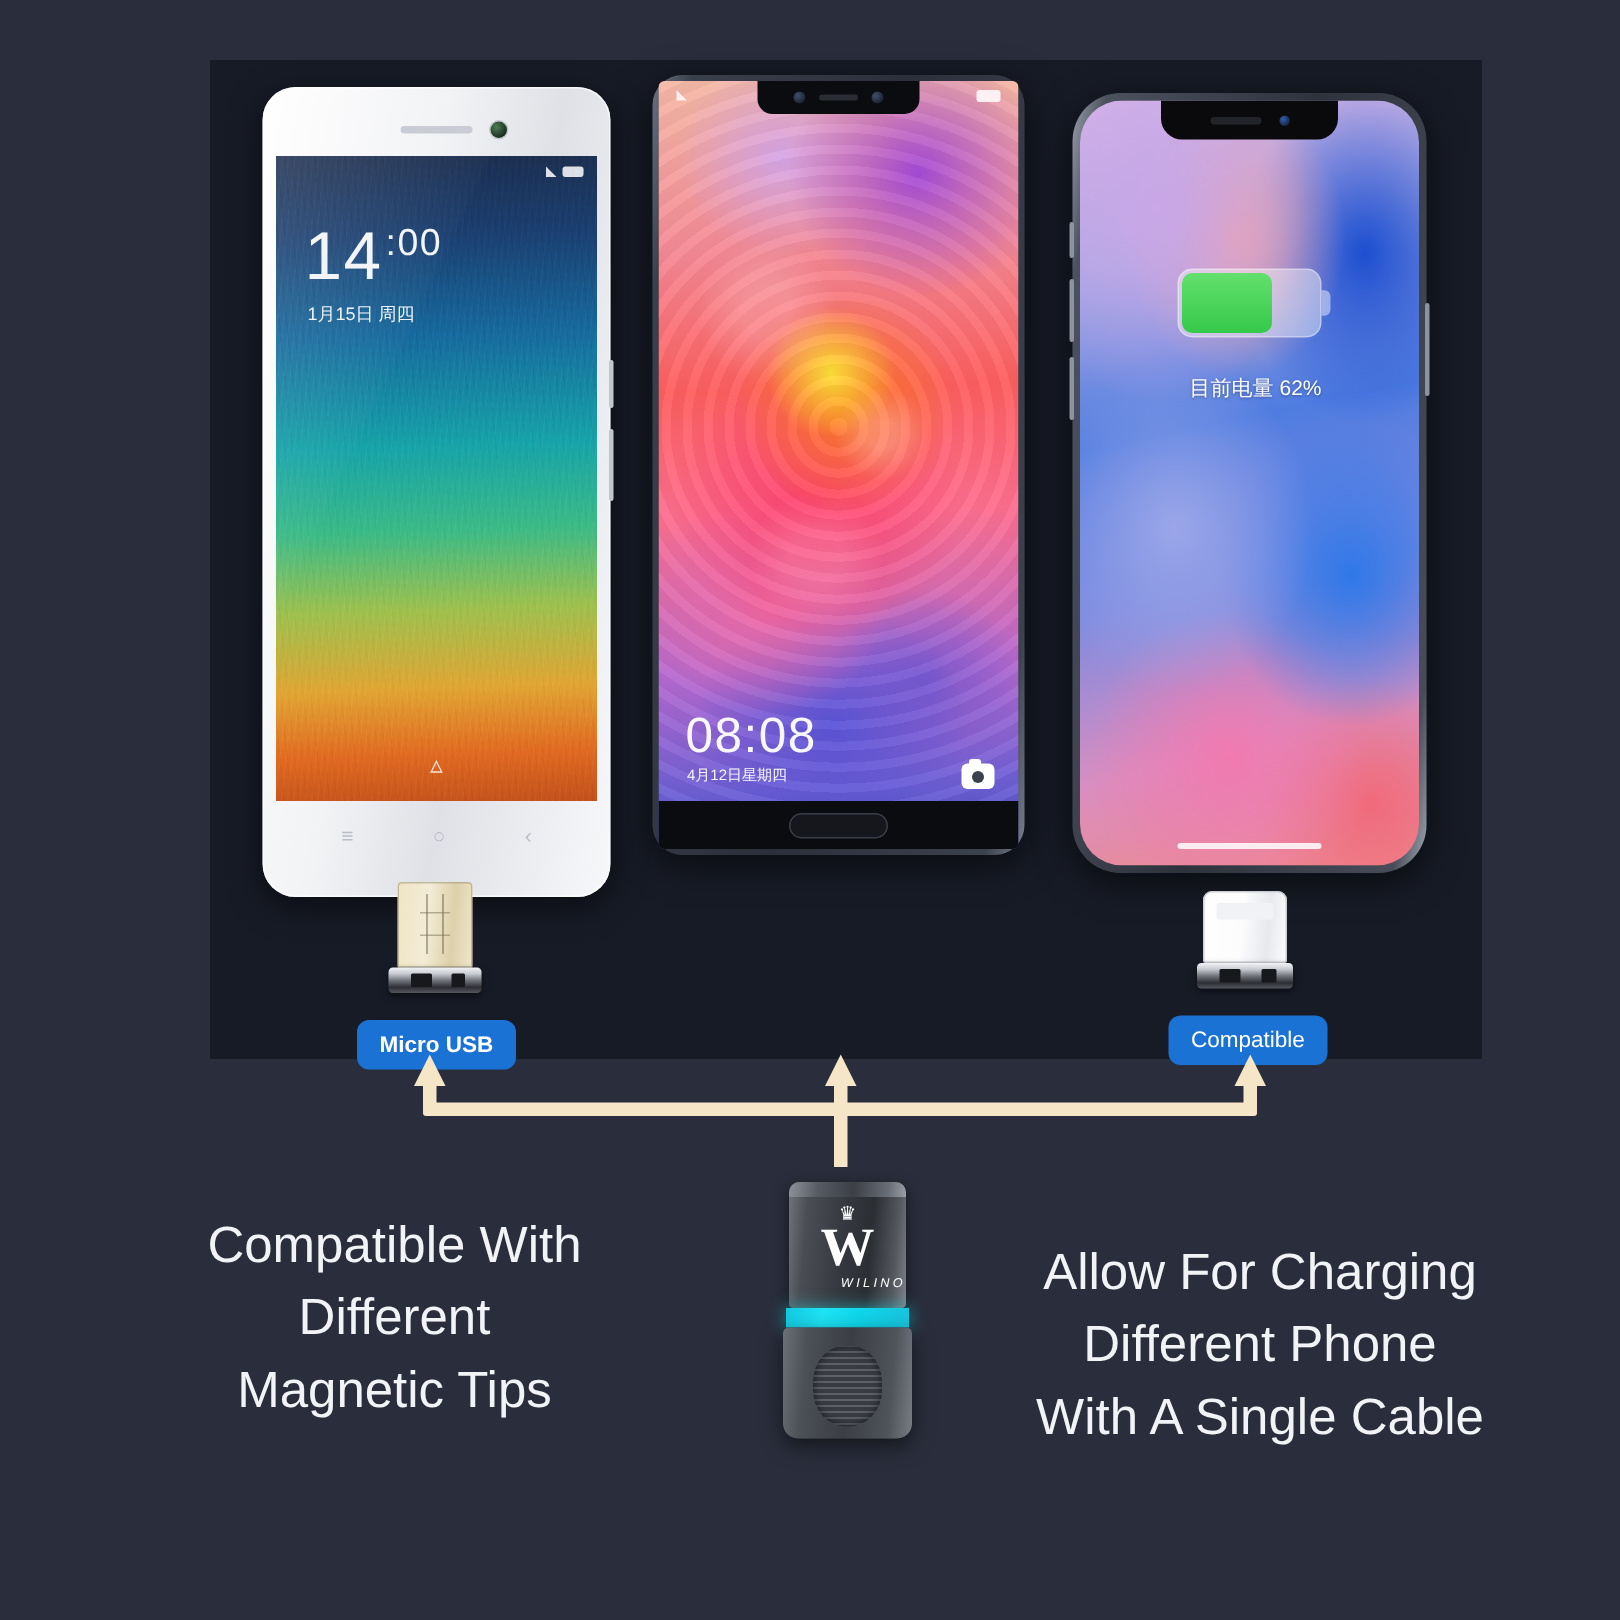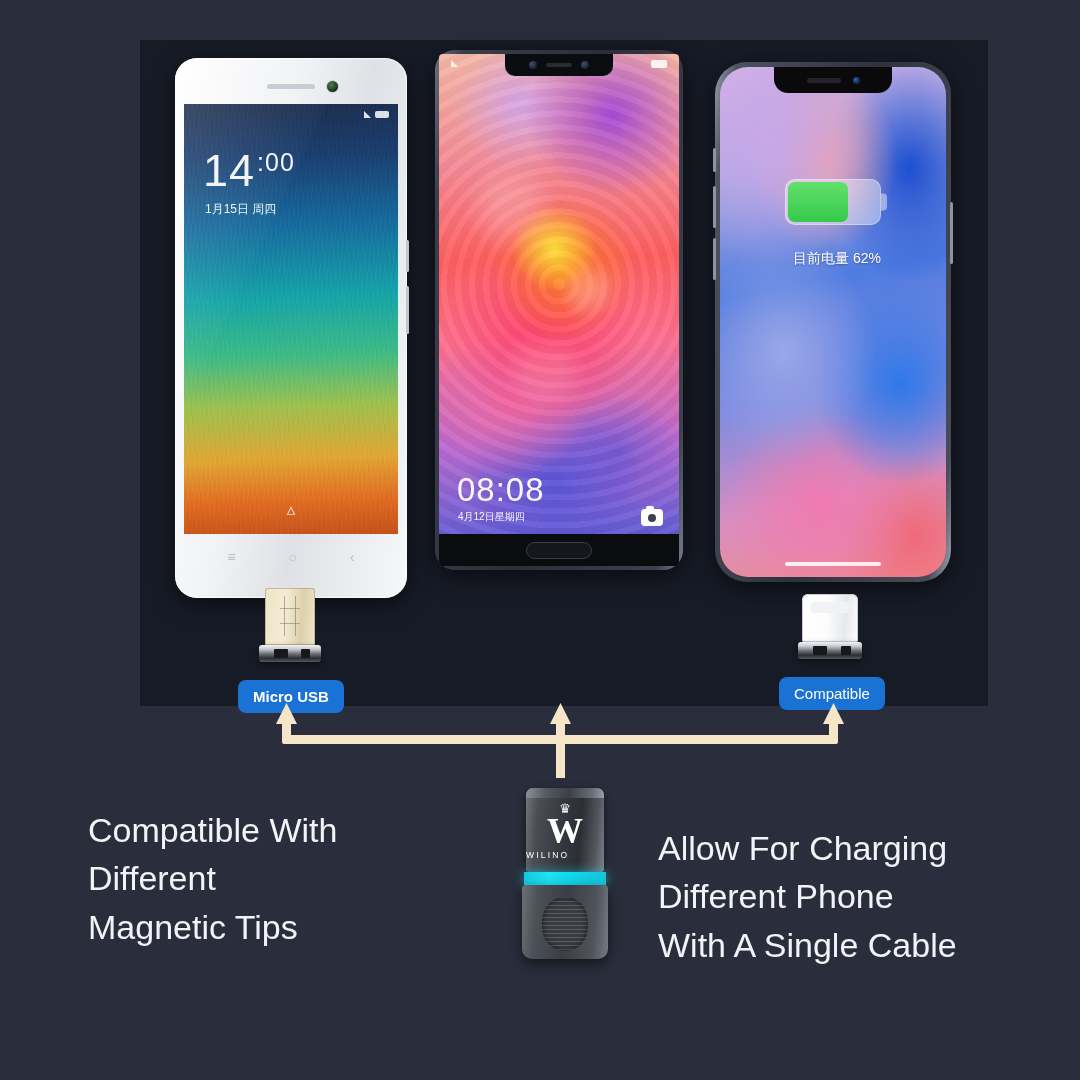--- a/index.html
+++ b/index.html
@@ -376,21 +376,21 @@
   .crown {
     position:absolute; left:50%; top:15px; transform:translateX(-50%);
     width:26px; height:12px; color:#ffffff; font-size:13px; line-height:12px; text-align:center;
   }
   .bigw {
     position:absolute; left:50%; top:25px; transform:translateX(-50%);
     color:#ffffff; font-family:"Liberation Serif", serif; font-size:36px; font-weight:700; line-height:1;
   }
   .brandname {
     position:absolute; left:0; right:0; top:62px;
-    color:#ffffff; font-size:8.5px; letter-spacing:2.2px; text-align:left;
+    color:#ffffff; font-size:8.5px; letter-spacing:2.2px; text-align:right;font-style:italic;
   }
   .prod-ring {
     position:relative; width:82px; height:13px; margin:0 auto;
     background:linear-gradient(95deg,#13c9e0 0%, #1ee4f4 30%, #0fd6ec 60%, #19c4dc 100%);
     box-shadow:0 0 11px rgba(30,228,244,.55);
   }
   .prod-body {
     position:relative; width:86px; height:74px; margin:0 auto;
     border-radius:4px 4px 10px 10px;
     background:linear-gradient(95deg,#6c7077 0%, #4c5057 18%, #3b3e44 50%, #4f535a 82%, #787c84 100%);
@@ -405,21 +405,21 @@
     box-shadow: inset 0 0 6px rgba(0,0,0,.6);
   }
 
   
   .caption {
     position:absolute;
     color:#f2f3f6;
     font-size:34px;
     font-weight:300;
     line-height:1.42;
-    text-align:left;
+    text-align:center;
   }
   .cap-left  { left:88px;  top:806px; width:350px; }
   .cap-right { right:58px; top:824px; width:364px; }
 
   
   .footnote {
     position:absolute; left:0; right:0; bottom:-8px;
     text-align:center;
     color:#9fa4b0;
     font-size:13px;

